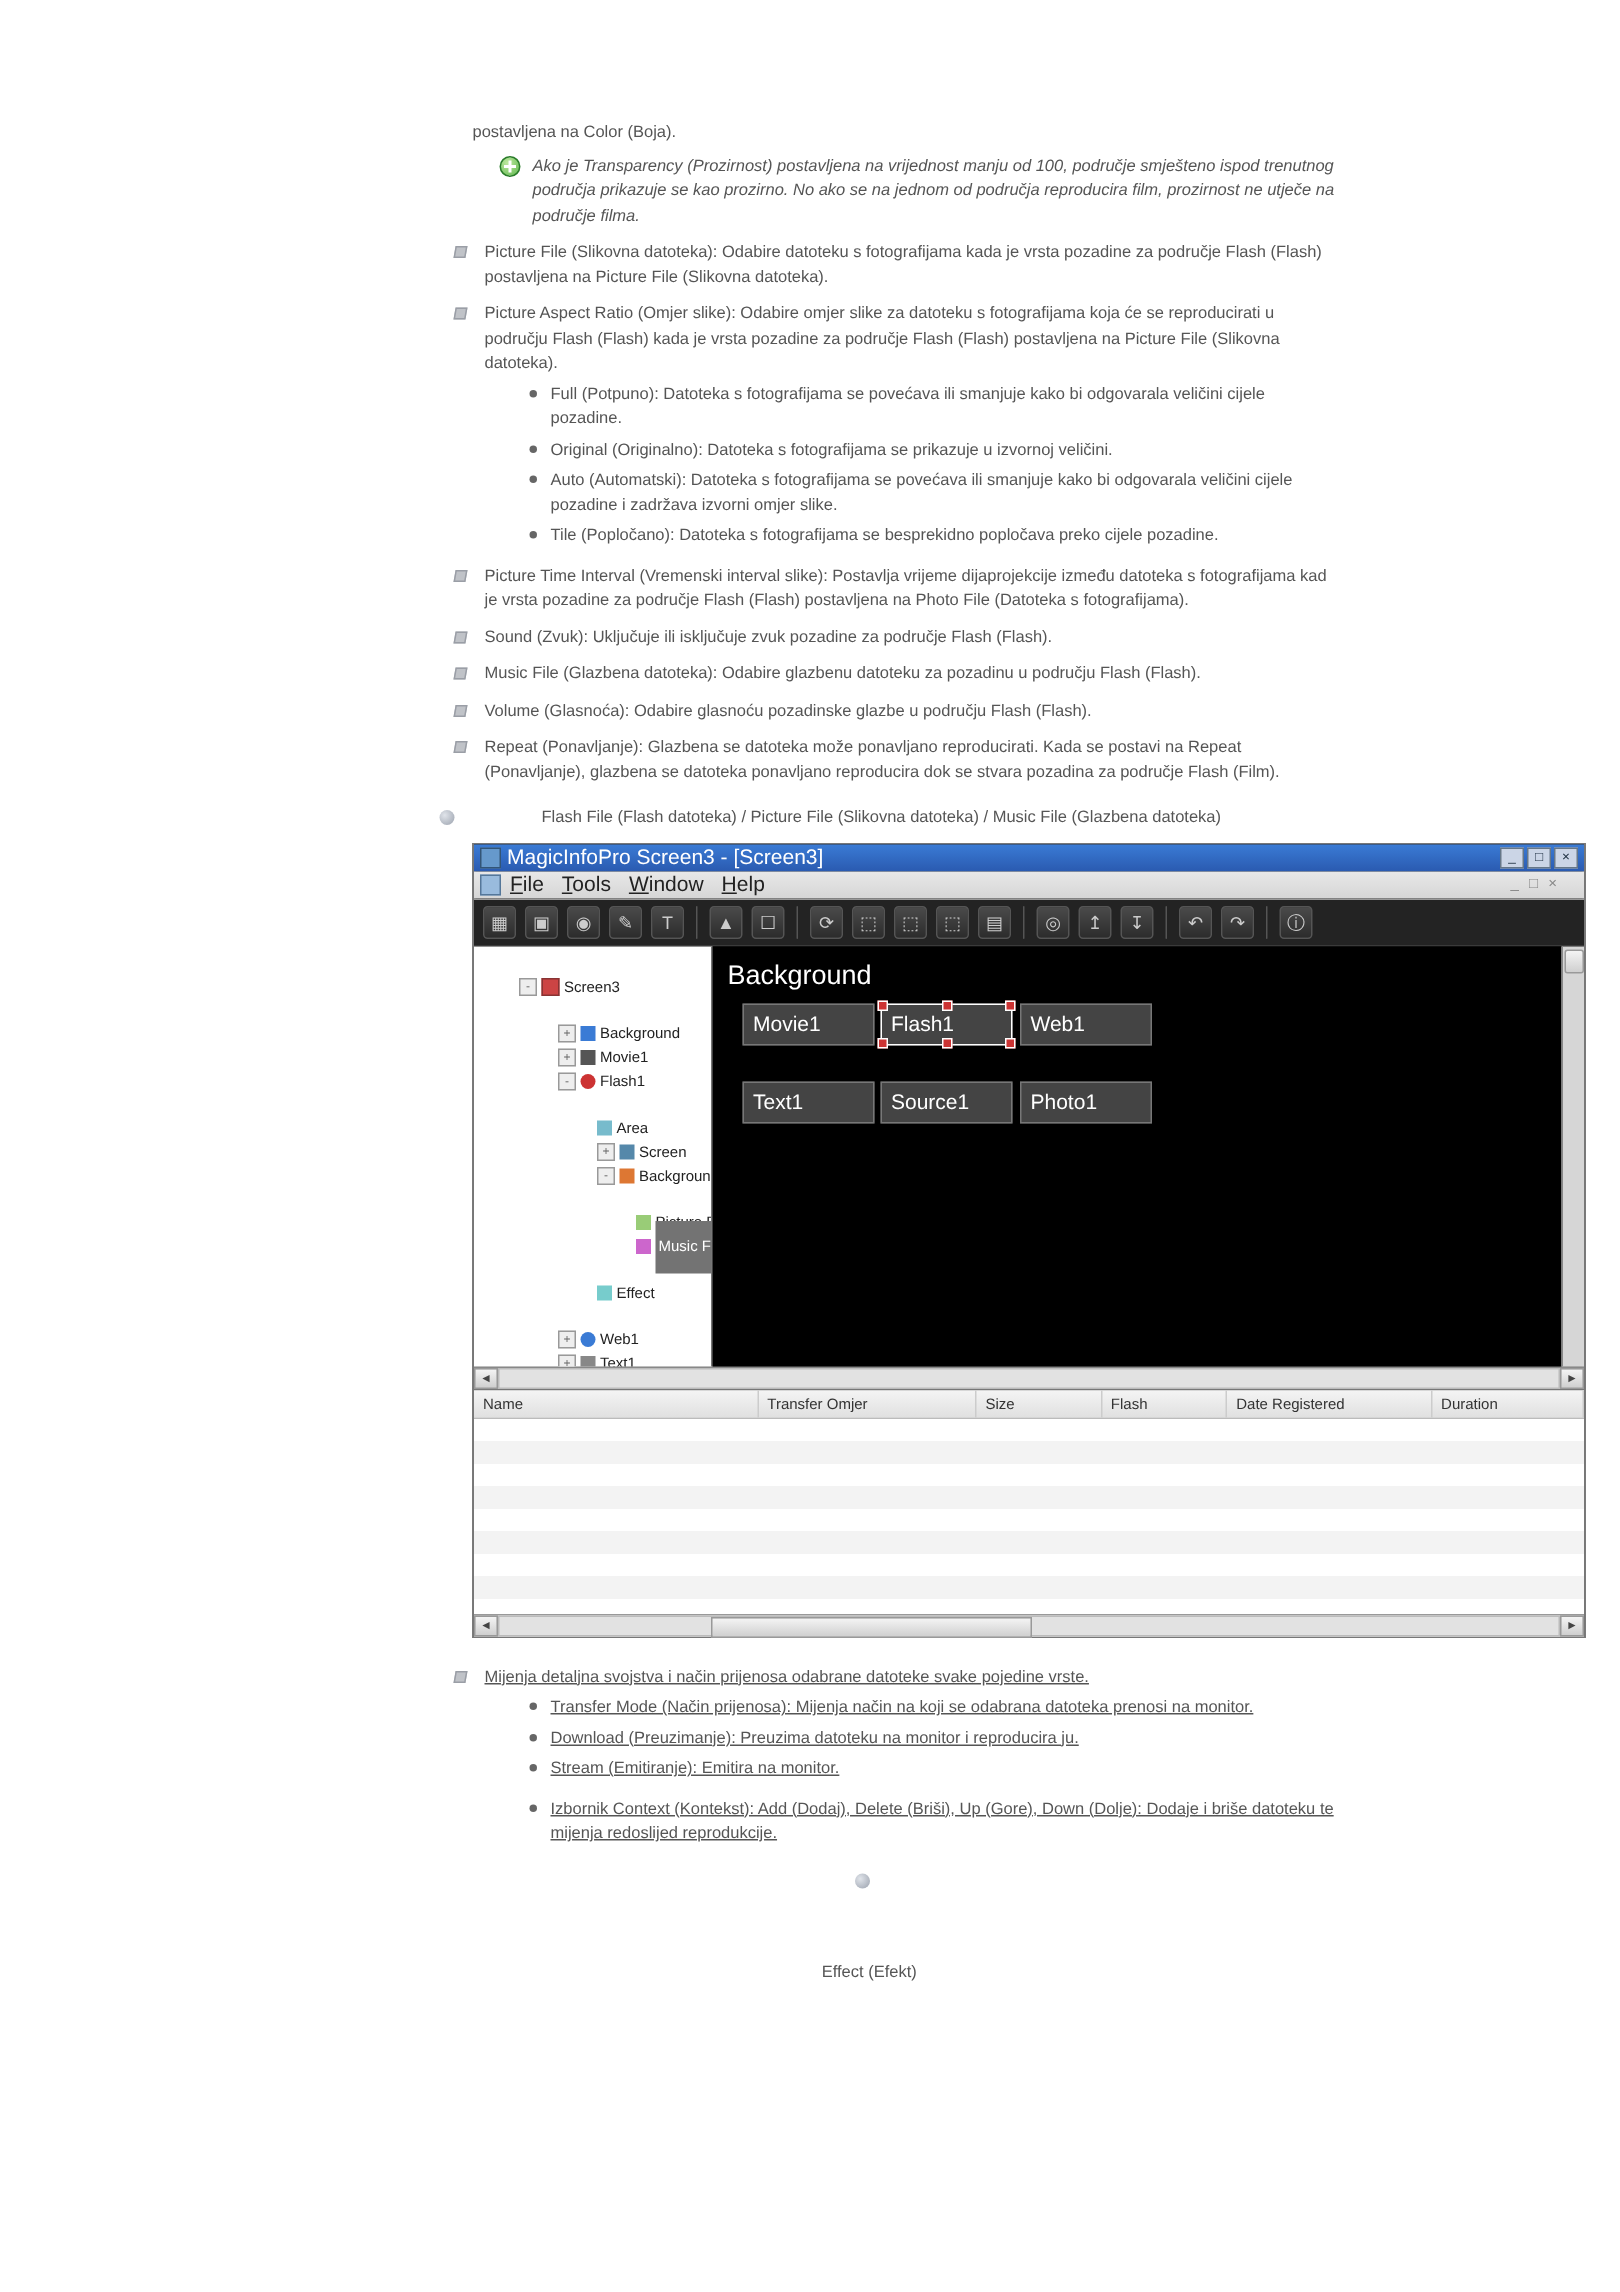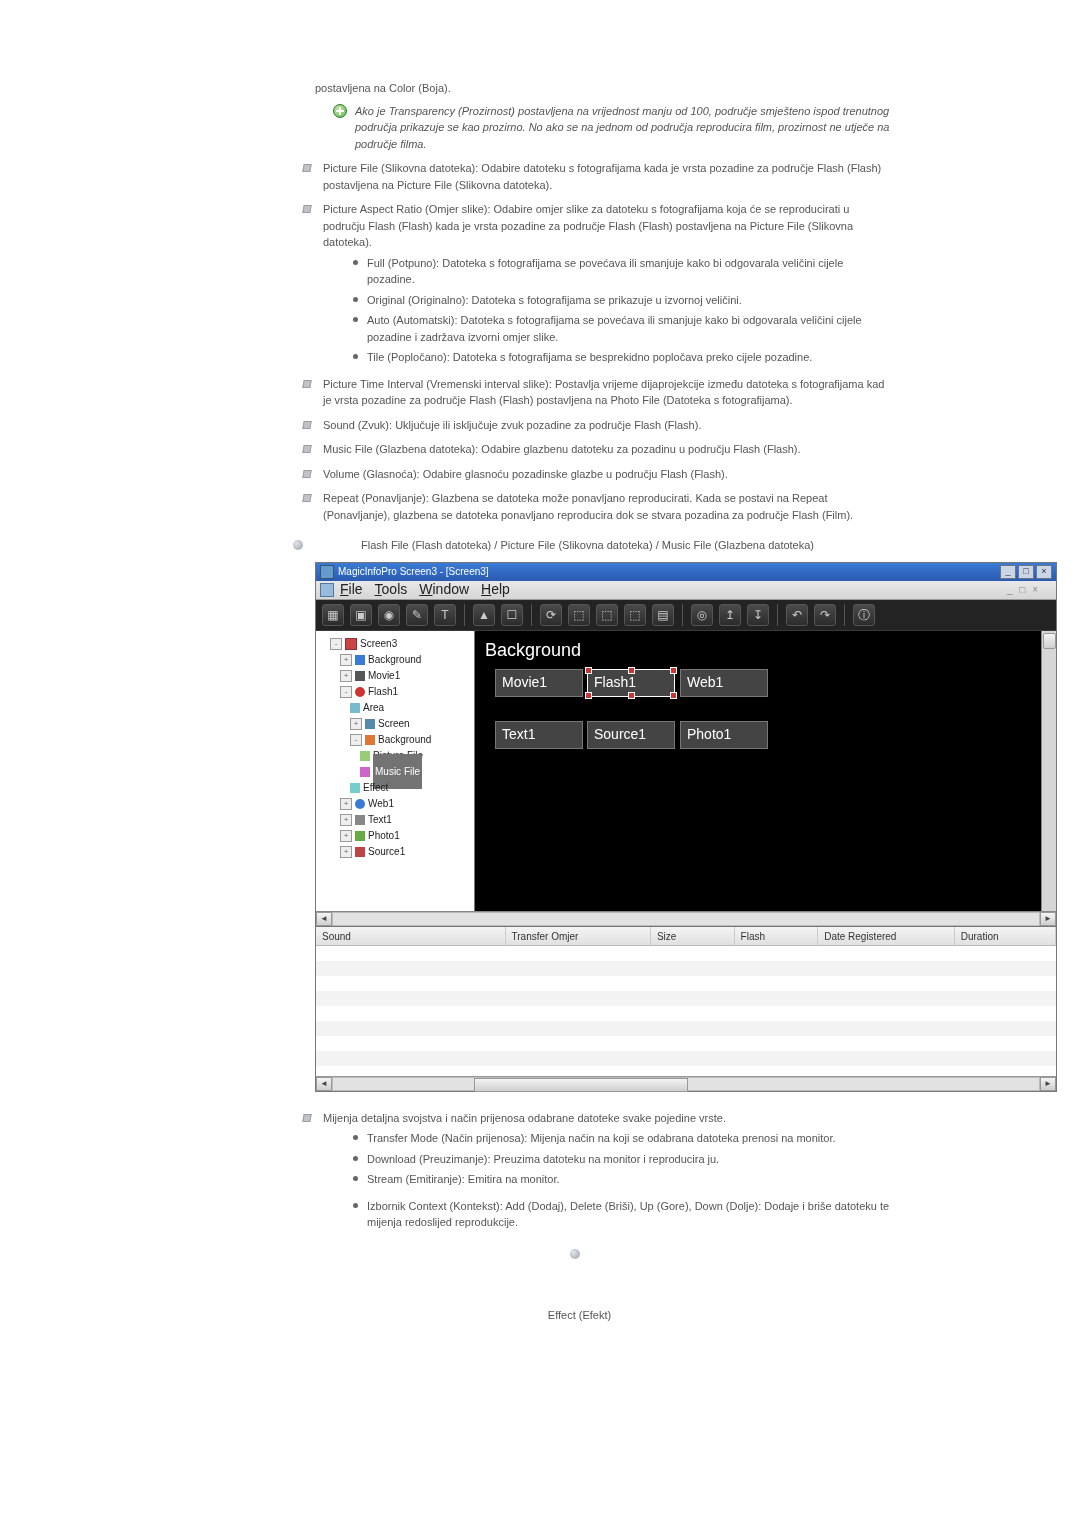--- a/index.html
+++ b/index.html
@@ -121,21 +121,21 @@
   }
   .ss-titlebar {
     background: linear-gradient(#3a7bd5, #2a5ab0);
     color: #fff;
     display: flex;
     align-items: center;
     height: 18px;
     padding: 0 4px;
   }
   .ss-titlebar .ti { width:12px;height:12px;background:#69c;border:1px solid #357;margin-right:4px; }
-  .ss-titlebar .ttxt { flex:1; font-size:10px; }
+  .ss-titlebar .ttxt { flex:1; font-size:14px; }
   .ss-winbtns { display:flex; gap:2px; }
   .ss-winbtns div {
     width:14px;height:12px;background:#cbd5e6;border:1px solid #678;
     font-size:9px;line-height:11px;text-align:center;color:#234;
   }
   .ss-menubar {
     background: linear-gradient(#e8e8e8, #d6d6d6);
     color:#222;
     display:flex;align-items:center;height:18px;padding:0 4px;
     border-bottom:1px solid #999;
@@ -156,21 +156,21 @@
     font-size:12px;color:#ccc;
   }
   .tb.sep { width:1px;background:#555;border:none;height:22px;margin:0 2px; }
   .ss-body {
     display:flex;height:280px;background:#1e1e1e;
   }
   .ss-tree {
     width:150px;background:#fff;color:#222;border-right:1px solid #777;
     padding:4px;overflow:hidden;font-size:10px;
   }
-  .ss-tree ul { list-style:none;margin:0;padding:0 0 0 10px; }
+  .ss-tree ul { list-style:none;margin:16px;padding:0 0 0 10px; }
   .ss-tree li { margin:1px 0;white-space:nowrap; }
   .ss-tree .tic { display:inline-block;width:10px;height:10px;margin-right:3px;vertical-align:middle;border:1px solid #999;font-size:8px;line-height:9px;text-align:center;color:#666;background:#eee; }
   .ss-tree .fic { display:inline-block;width:10px;height:10px;margin-right:3px;vertical-align:middle; }
   .hl { background:#737373;color:#fff;padding:12px 2px; }
   .ss-canvas {
     flex:1;background:#000;position:relative;
   }
   .cv-title { position:absolute;left:10px;top:6px;font-size:18px;color:#fff; }
   .slot {
     position:absolute;background:#444;border:1px solid #777;color:#fff;
@@ -336,39 +336,39 @@
       </div>
 
       <div class="ss-hscroll">
         <div class="arrow">◄</div>
         <div class="track"></div>
         <div class="arrow">►</div>
       </div>
 
       <div class="ss-lower">
         <div class="ss-table-head">
-          <div style="flex:2">Sound</div>
+          <div style="flex:2">Name</div>
           <div style="flex:1.5">Transfer Omjer</div>
           <div style="flex:0.8">Size</div>
           <div style="flex:0.8">Flash</div>
           <div style="flex:1.4">Date Registered</div>
           <div style="flex:1">Duration</div>
         </div>
         <div class="ss-table-body"></div>
         <div class="ss-bot-hscroll">
           <div class="arrow">◄</div>
           <div class="track">
               <div class="thumb"></div>
             </div>
           <div class="arrow">►</div>
         </div>
       </div>
     </div>
 
-    <ul class="sqlist" style="margin-left:-12px;margin-top:18px;">
+    <ul class="sqlist" style="margin-left:-12px;margin-top:18px;text-decoration:underline;">
       <li class="level1"><span>Mijenja detaljna svojstva i način prijenosa odabrane datoteke svake pojedine vrste.</span>
         <ul class="disc">
           <li>Transfer Mode (Način prijenosa): Mijenja način na koji se odabrana datoteka prenosi na monitor.</li>
           <li>Download (Preuzimanje): Preuzima datoteku na monitor i reproducira ju.</li>
           <li>Stream (Emitiranje): Emitira na monitor.</li>
         </ul>
         <ul class="disc" style="margin-top:8px;">
           <li>Izbornik Context (Kontekst): Add (Dodaj), Delete (Briši), Up (Gore), Down (Dolje): Dodaje i briše datoteku te mijenja redoslijed reprodukcije.</li>
         </ul>
       </li>

